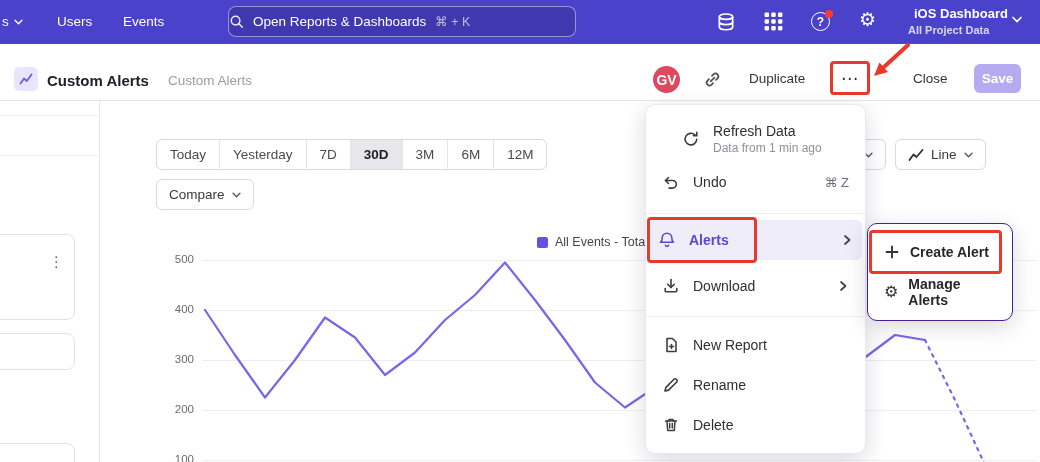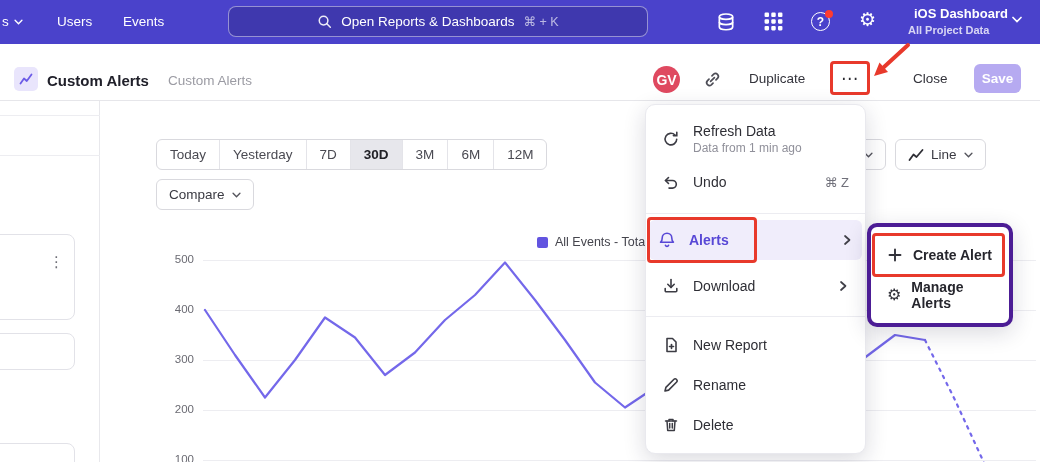--- a/index.html
+++ b/index.html
@@ -7,23 +7,23 @@
     --red:#e8392b; --avatar:#df4960; --save:#b6aaf1;
     --hl-bg:#f0edfb; --hl-text:#5848d6;
   }
   *{margin:0;padding:0;box-sizing:border-box;font-family:"Liberation Sans","DejaVu Sans",sans-serif;}
   body{background:#888;}
   .stage{position:relative;width:1040px;height:462px;background:#fff;overflow:hidden;}
 
   
   .topnav{position:absolute;left:0;top:0;width:1040px;height:44px;background:var(--nav-bg);z-index:6;}
   .nav-item{position:absolute;top:14px;color:#fff;font-size:13.5px;display:flex;align-items:center;gap:5px;cursor:pointer;}
-  .searchbox{position:absolute;left:228px;top:6px;width:420px;height:31px;border-radius:8px;
+  .searchbox{position:absolute;left:228px;top:6px;width:348px;height:31px;border-radius:8px;
     background:rgba(0,0,0,0.14);border:1px solid rgba(255,255,255,0.45);
-    display:flex;align-items:center;justify-content:center;gap:9px;color:#fff;font-size:13.5px;cursor:pointer;}
+    display:flex;align-items:center;gap:9px;color:#fff;font-size:13.5px;cursor:pointer;}
   .searchbox .shortcut{color:rgba(255,255,255,0.65);font-size:12.5px;}
   .navicon{position:absolute;top:12px;width:20px;height:20px;color:#fff;cursor:pointer;}
   .help-wrap{position:absolute;top:12px;width:20px;height:20px;cursor:pointer;}
   .help-circle{width:19px;height:19px;border:1.6px solid #fff;border-radius:50%;color:#fff;
     font-size:12px;font-weight:bold;display:flex;align-items:center;justify-content:center;}
   .help-dot{position:absolute;right:-2px;top:-2px;width:8px;height:8px;border-radius:50%;background:#ff3b30;}
   .project{position:absolute;left:908px;top:6px;cursor:pointer;}
   .project .pname{color:#fff;font-size:13px;font-weight:700;margin-left:6px;}
   .project .pscope{color:rgba(255,255,255,0.78);font-size:11px;font-weight:600;margin-top:3px;}
   .project-chevron{position:absolute;left:1012px;top:16px;color:#fff;}
@@ -70,34 +70,34 @@
   .ytick{position:absolute;left:160px;width:34px;text-align:right;font-size:11.5px;color:#6a6a72;z-index:4;}
   .legend{position:absolute;left:537px;top:235px;display:flex;align-items:center;gap:7px;z-index:4;cursor:pointer;}
   .legend-swatch{width:11px;height:11px;border-radius:2px;background:var(--legend);}
   .legend-label{font-size:12.5px;color:#45454d;}
 
   
   .menu{position:absolute;left:645px;top:104px;width:221px;background:#fff;border:1px solid #e9e9ee;border-radius:10px;
     box-shadow:0 6px 22px rgba(25,25,55,0.16);z-index:10;padding:10px 0 8px;}
   .mi{display:flex;align-items:center;gap:13px;padding:0 16px;height:40px;font-size:14px;color:#2e2e35;cursor:pointer;position:relative;}
   .mi .micon{width:18px;height:18px;color:#3c3c44;flex:0 0 18px;}
-  .mi-refresh{height:48px;}
+  .mi-refresh{height:48px;margin-left:20px;}
   .mi-refresh .txtcol{display:flex;flex-direction:column;gap:2px;}
   .mi-sub{font-size:12px;color:#90909a;}
   .mi-undo{height:38px;}
   .mi-shortcut{margin-left:auto;font-size:13px;color:#70707a;}
   .mdivider{height:1px;background:#ececf1;margin:12px 0 6px;}
   .mdivider.second{margin:10px 0 8px;}
   .mi-alerts{margin:0 3px 6px;padding:0 9px;border-radius:6px;background:var(--hl-bg);color:var(--hl-text);font-weight:600;height:40px;}
   .mi-alerts .micon{color:var(--hl-text);}
   .mi-chevron{margin-left:auto;width:12px;height:12px;color:#55555d;}
   .alerts-annot{position:absolute;left:-2px;top:-3px;width:110px;height:46px;border:3px solid var(--red);border-radius:4px;pointer-events:none;}
 
   
-  .submenu{position:absolute;left:867px;top:223px;width:146px;background:#fff;border:4px solid #4c1d95;border-radius:10px;
+  .submenu{position:absolute;left:867px;top:223px;width:146px;background:#fff;border:1px solid #4c1d95;border-radius:10px;
     box-shadow:0 6px 22px rgba(25,25,55,0.16);z-index:11;padding:8px 0;}
   .smi{display:flex;align-items:center;gap:10px;padding:0 16px;height:40px;font-size:14px;font-weight:600;color:#26262d;cursor:pointer;position:relative;}
   .smi .micon{width:16px;height:16px;color:#33333b;flex:0 0 16px;}
   .create-annot{position:absolute;left:1px;top:-2px;width:133px;height:44px;border:3px solid var(--red);border-radius:4px;pointer-events:none;}
   .gear-glyph{font-size:16px;line-height:16px;color:#33333b;}
   .gear-glyph.nav{font-size:19px;line-height:20px;color:#fff;}
 
   .arrow-svg{position:absolute;left:0;top:0;width:1040px;height:462px;z-index:30;pointer-events:none;}
   .arrow-svg .shaft{stroke:var(--red);stroke-width:4;stroke-linecap:round;}
   .arrow-svg .head{fill:var(--red);}

